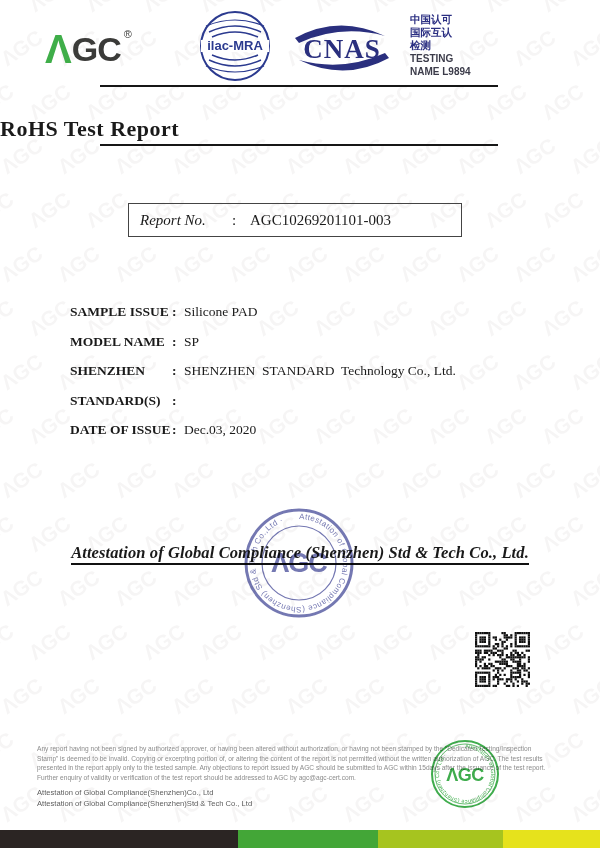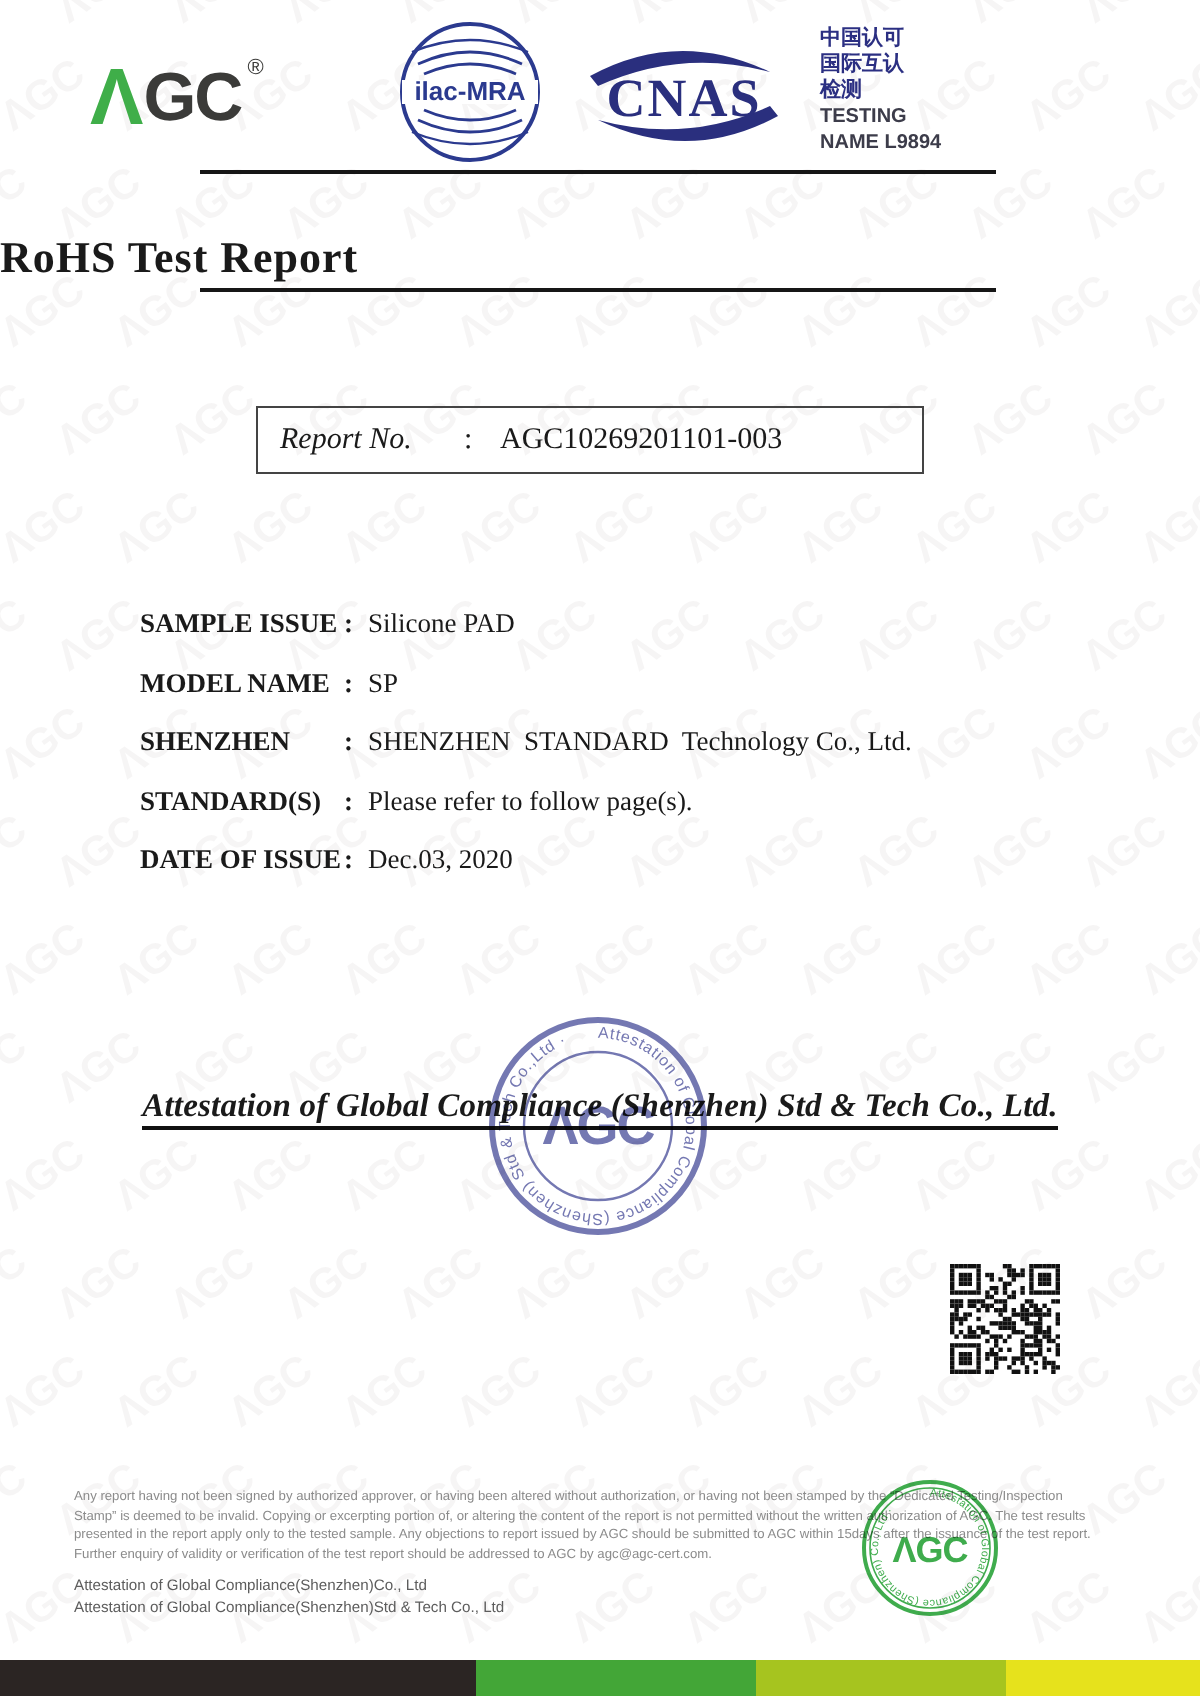--- a/index.html
+++ b/index.html
@@ -332,21 +332,20 @@
         <span class="dvalue">SP</span>
       </div>
       <div class="drow">
         <span class="dlabel">SHENZHEN</span>
         <span class="dcolon">:</span>
         <span class="dvalue">SHENZHEN  STANDARD  Technology Co., Ltd.</span>
       </div>
       <div class="drow">
         <span class="dlabel">STANDARD(S)</span>
         <span class="dcolon">:</span>
-        <span class="dvalue">Please refer to follow page(s).</span>
       </div>
       <div class="drow">
         <span class="dlabel">DATE OF ISSUE</span>
         <span class="dcolon">:</span>
         <span class="dvalue">Dec.03, 2020</span>
       </div>
     </div>
 
     <div class="attestation">
       <span>Attestation of Global Compliance (Shenzhen) Std &amp; Tech Co., Ltd.</span>

